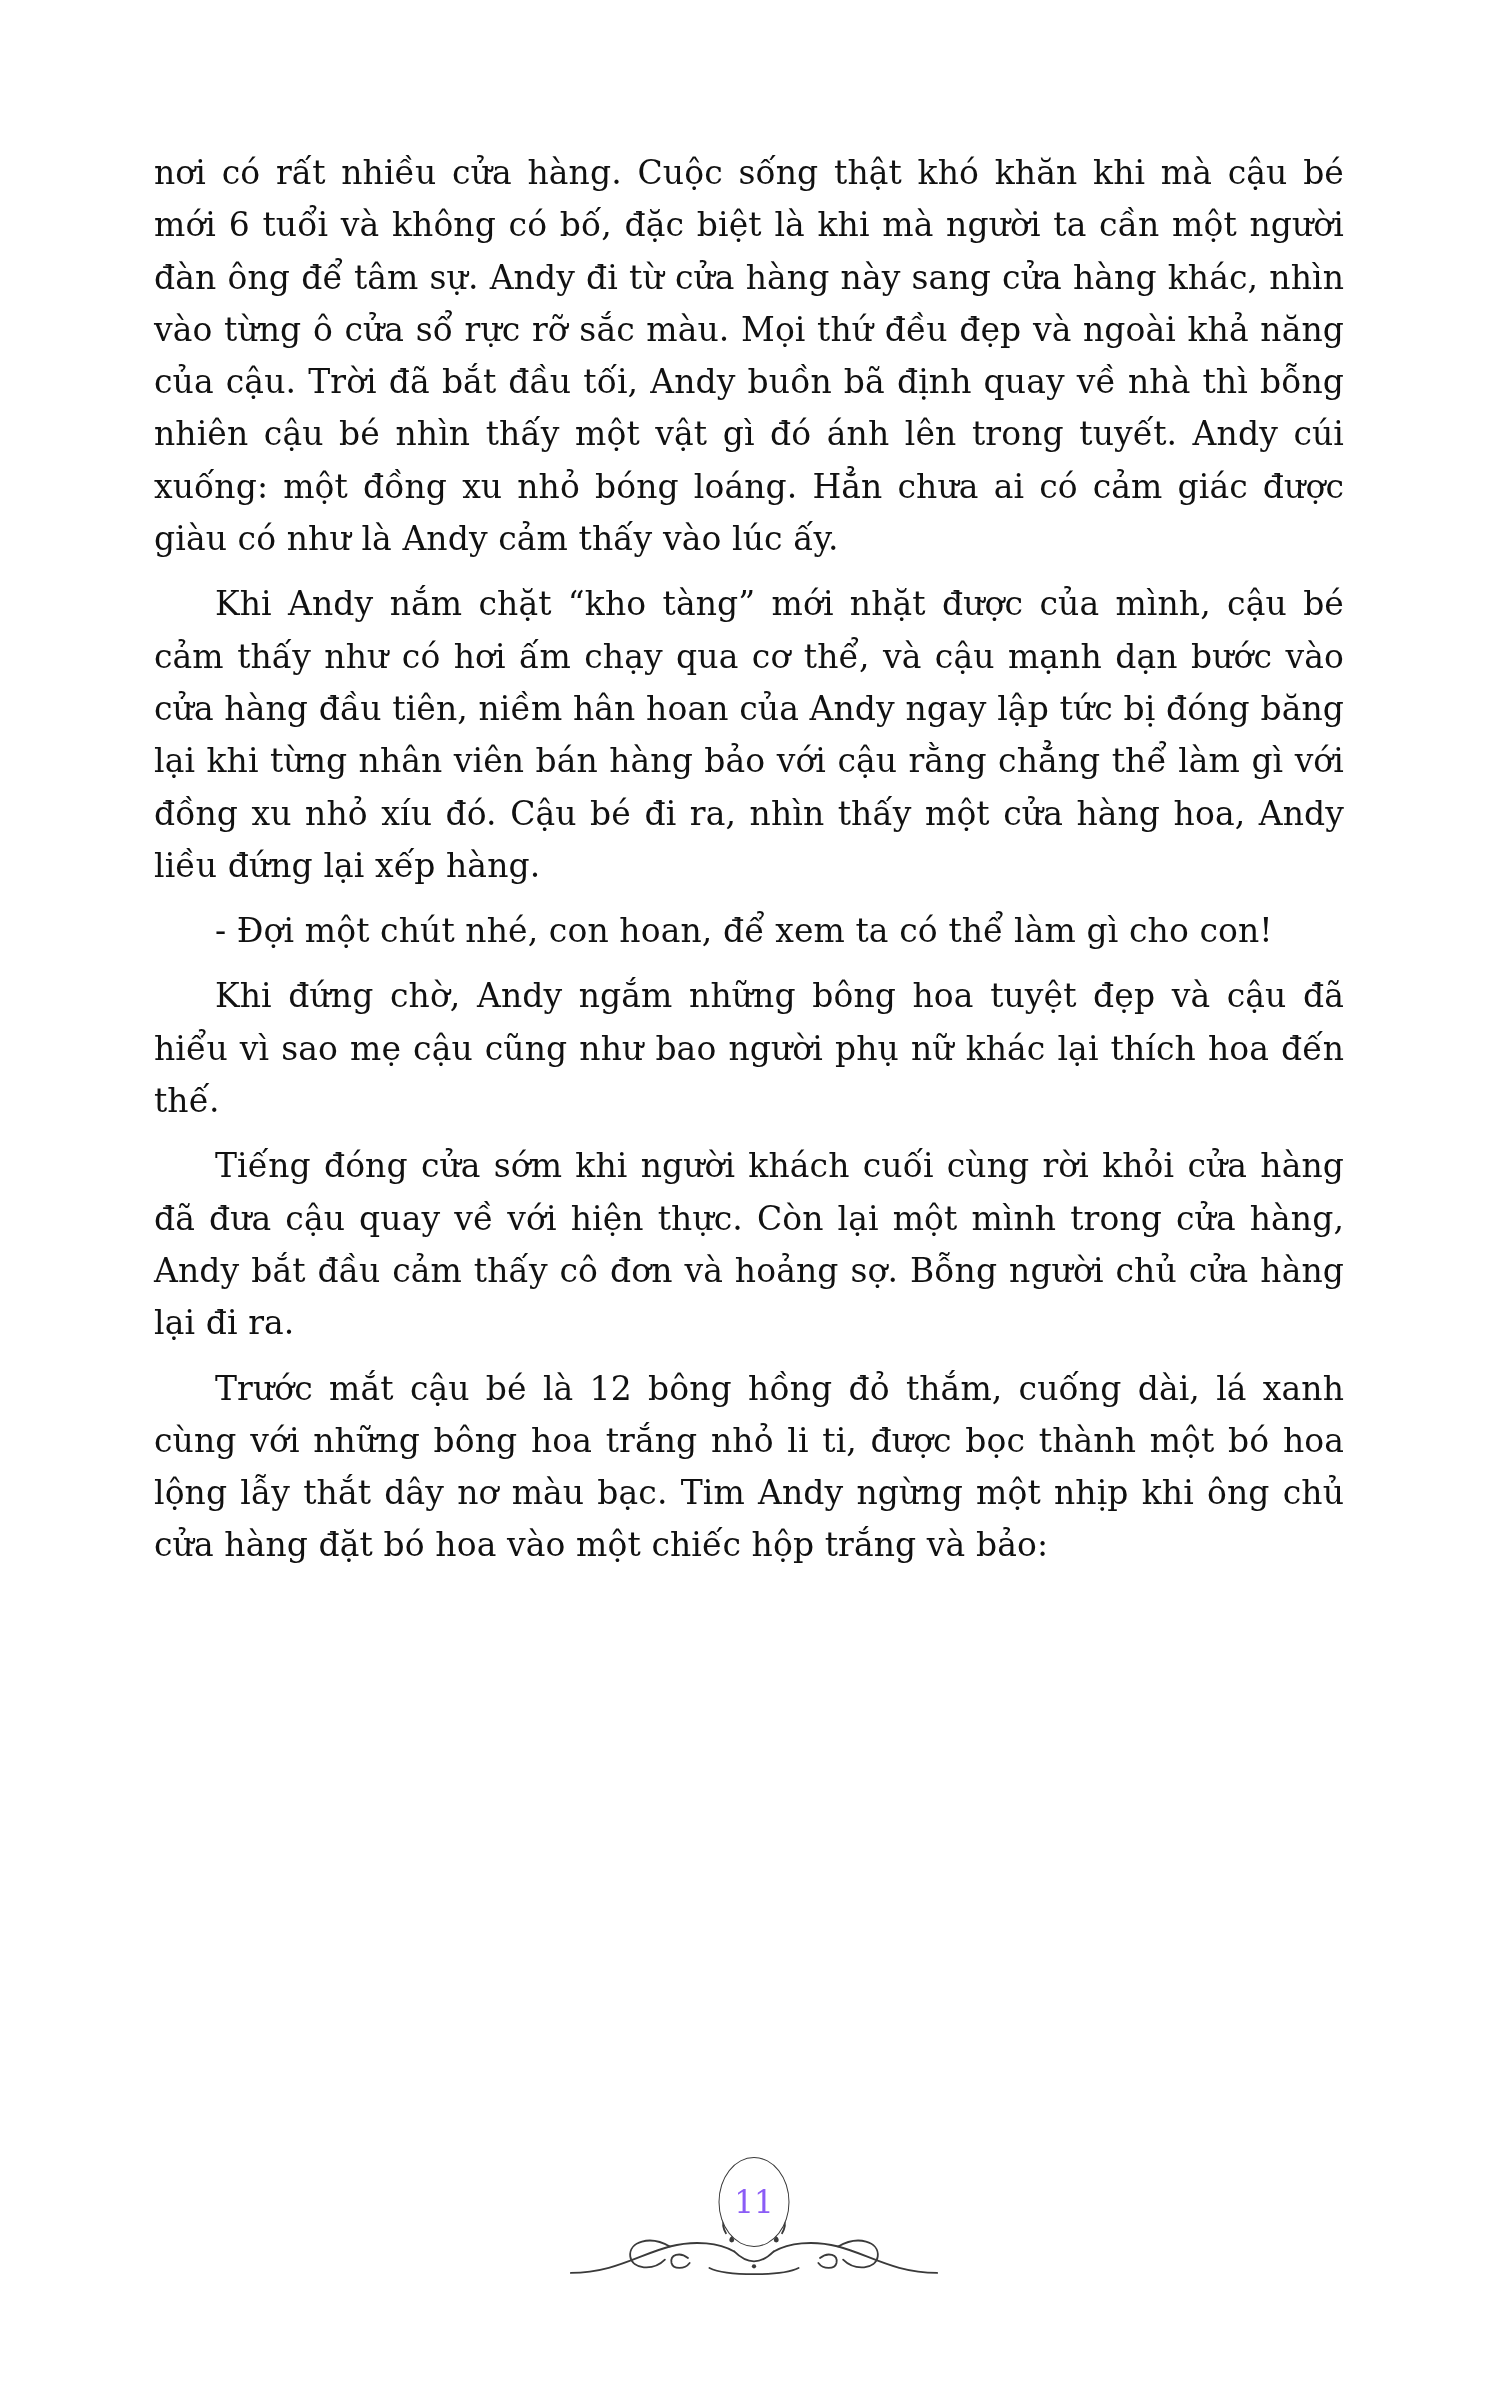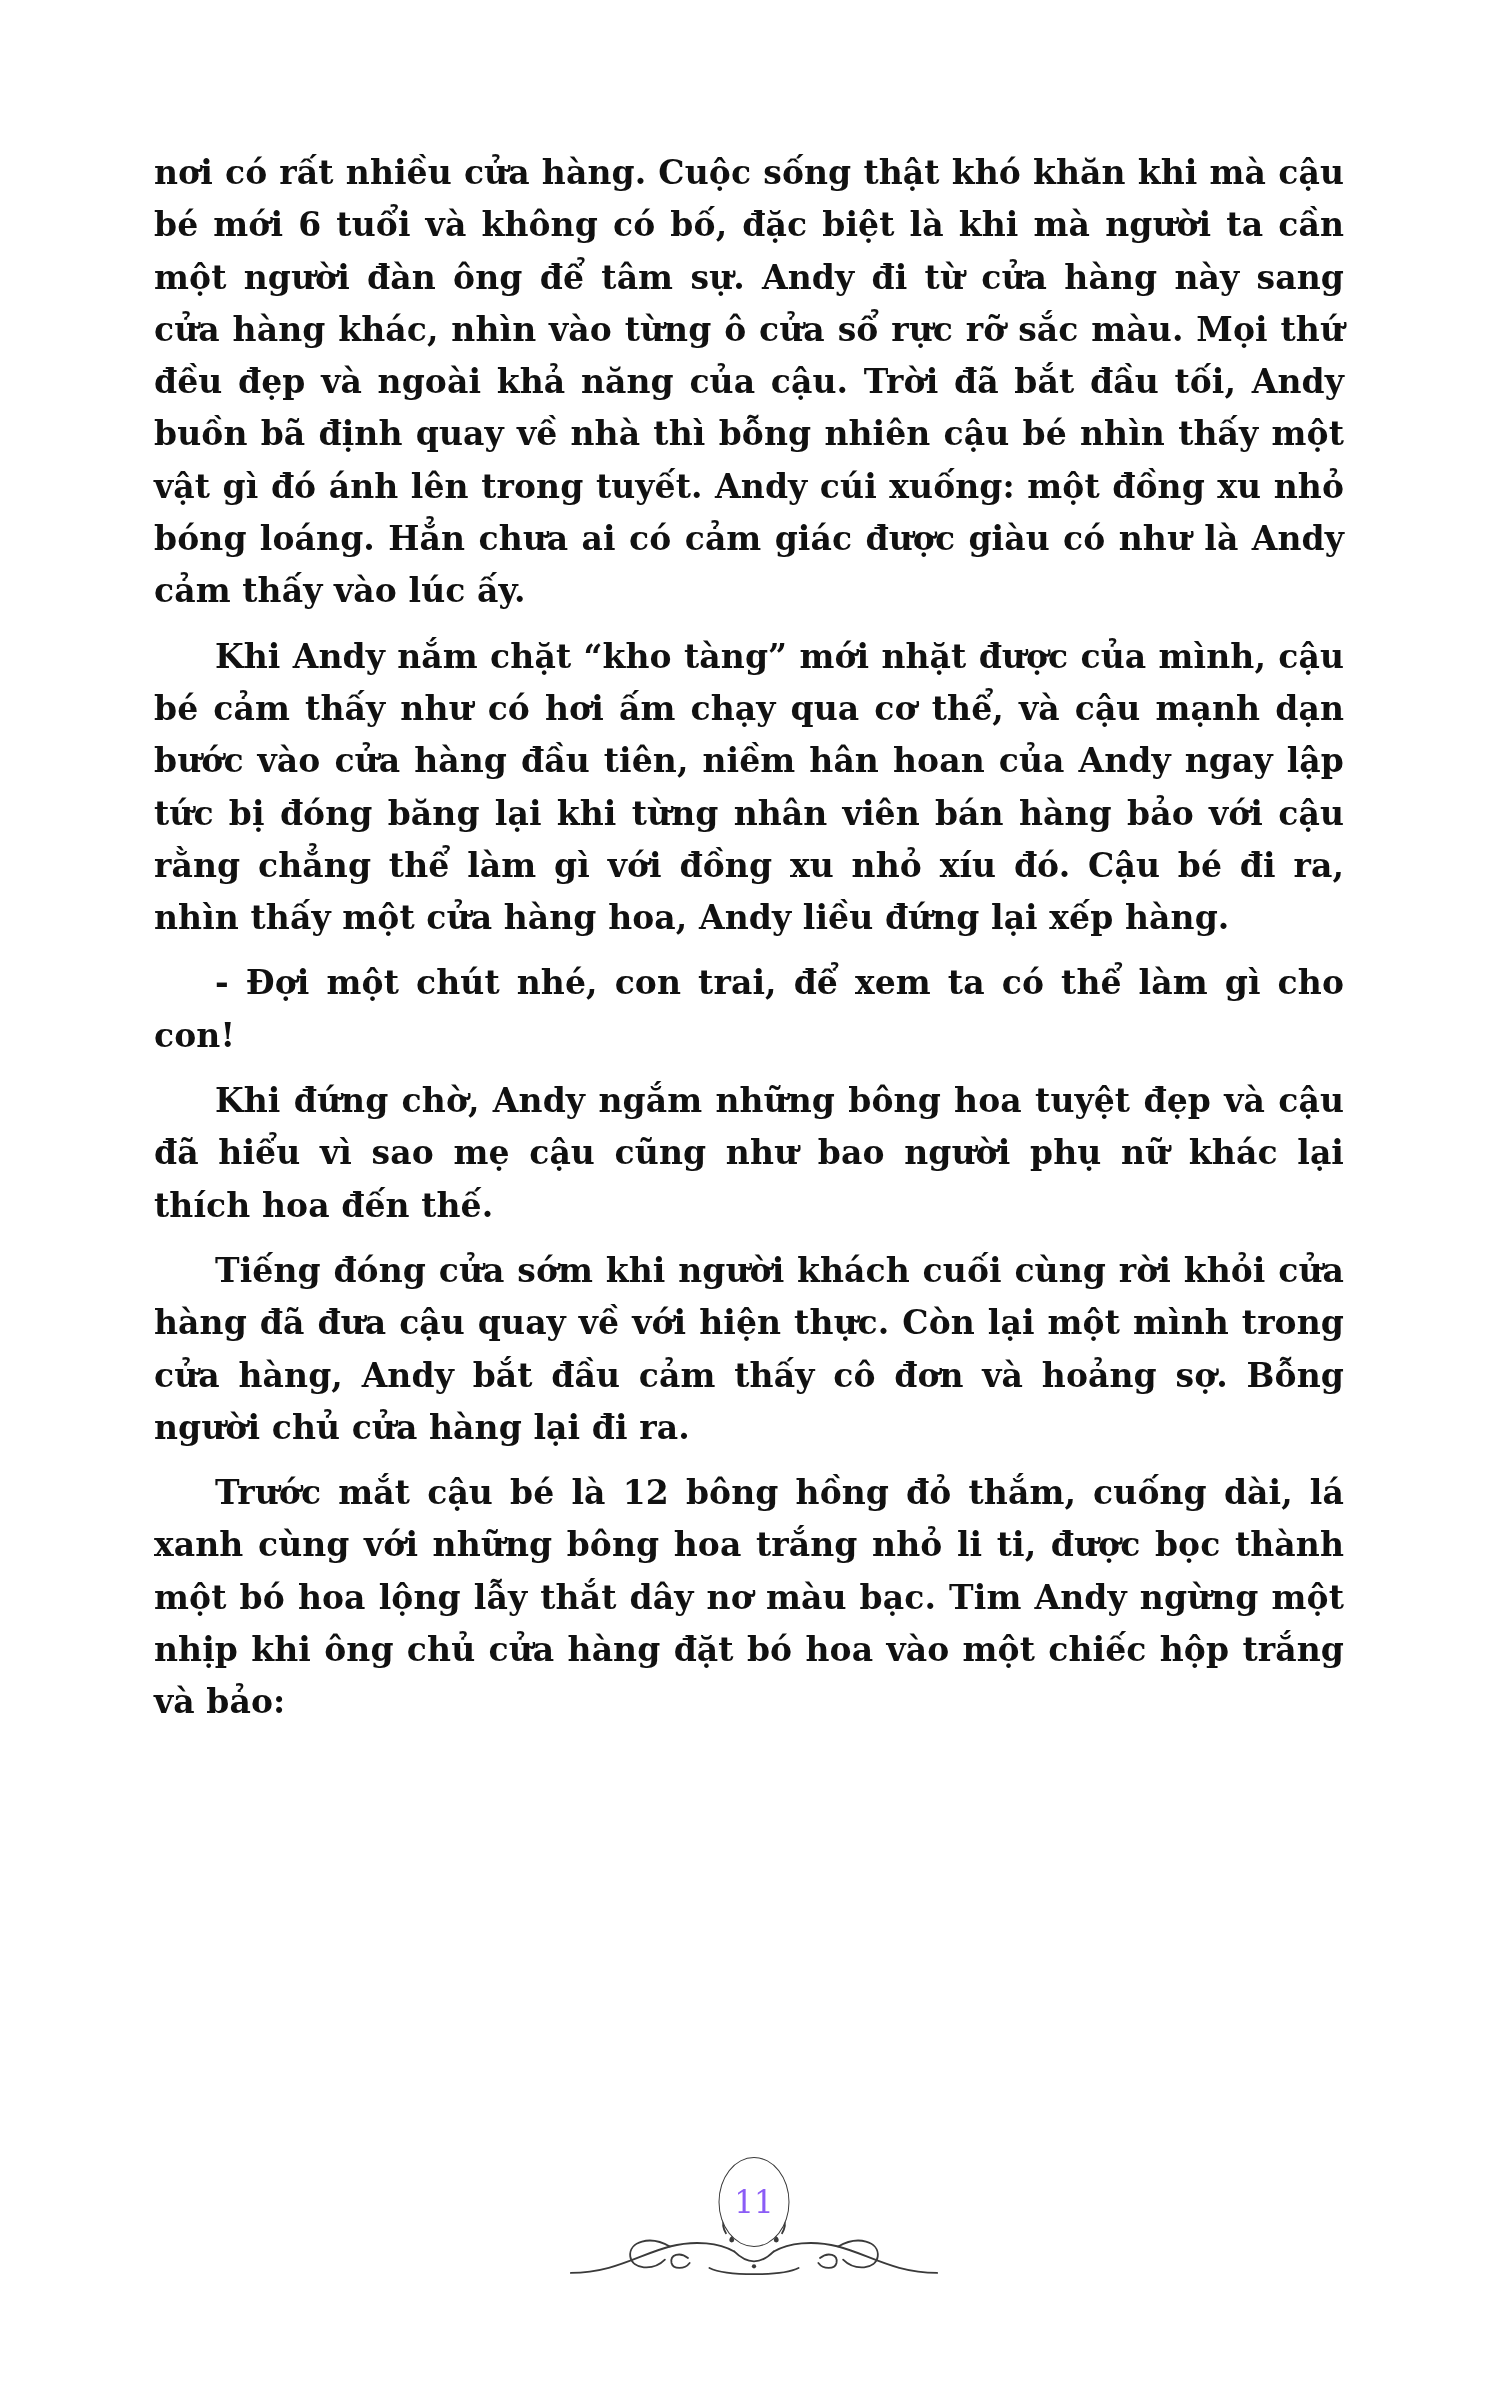--- a/index.html
+++ b/index.html
@@ -14,21 +14,20 @@
     background: #ffffff;
     box-sizing: border-box;
     font-family: "DejaVu Serif", "Liberation Serif", serif;
     overflow: hidden;
   }
   .text-column {
     position: absolute;
     left: 154px;
     top: 147px;
     width: 1190px;
-    font-weight: bold;
   }
   p.para {
     margin: 0;
     font-size: 33px;
     line-height: 1.585;
     text-align: justify;
     text-justify: inter-word;
     color: #111111;
     letter-spacing: 0.1px;
   }
@@ -77,21 +76,21 @@
   }
 </style>
 </head>
 <body>
 
 <div class="page">
 
   <div class="text-column">
     <p class="para last-line-left">nơi có rất nhiều cửa hàng. Cuộc sống thật khó khăn khi mà cậu bé mới 6 tuổi và không có bố, đặc biệt là khi mà người ta cần một người đàn ông để tâm sự. Andy đi từ cửa hàng này sang cửa hàng khác, nhìn vào từng ô cửa sổ rực rỡ sắc màu. Mọi thứ đều đẹp và ngoài khả năng của cậu. Trời đã bắt đầu tối, Andy buồn bã định quay về nhà thì bỗng nhiên cậu bé nhìn thấy một vật gì đó ánh lên trong tuyết. Andy cúi xuống: một đồng xu nhỏ bóng loáng. Hẳn chưa ai có cảm giác được giàu có như là Andy cảm thấy vào lúc ấy.</p>
     <p class="para indent last-line-left">Khi Andy nắm chặt “kho tàng” mới nhặt được của mình, cậu bé cảm thấy như có hơi ấm chạy qua cơ thể, và cậu mạnh dạn bước vào cửa hàng đầu tiên, niềm hân hoan của Andy ngay lập tức bị đóng băng lại khi từng nhân viên bán hàng bảo với cậu rằng chẳng thể làm gì với đồng xu nhỏ xíu đó. Cậu bé đi ra, nhìn thấy một cửa hàng hoa, Andy liều đứng lại xếp hàng.</p>
-    <p class="para indent last-line-left">- Đợi một chút nhé, con trai, để xem ta có thể làm gì cho con!</p>
+    <p class="para indent last-line-left">- Đợi một chút nhé, con hoan, để xem ta có thể làm gì cho con!</p>
     <p class="para indent last-line-left">Khi đứng chờ, Andy ngắm những bông hoa tuyệt đẹp và cậu đã hiểu vì sao mẹ cậu cũng như bao người phụ nữ khác lại thích hoa đến thế.</p>
     <p class="para indent last-line-left">Tiếng đóng cửa sớm khi người khách cuối cùng rời khỏi cửa hàng đã đưa cậu quay về với hiện thực. Còn lại một mình trong cửa hàng, Andy bắt đầu cảm thấy cô đơn và hoảng sợ. Bỗng người chủ cửa hàng lại đi ra.</p>
     <p class="para indent last-line-left">Trước mắt cậu bé là 12 bông hồng đỏ thắm, cuống dài, lá xanh cùng với những bông hoa trắng nhỏ li ti, được bọc thành một bó hoa lộng lẫy thắt dây nơ màu bạc. Tim Andy ngừng một nhịp khi ông chủ cửa hàng đặt bó hoa vào một chiếc hộp trắng và bảo:</p>
   </div>
 
   <div class="footer">
     <svg class="ornament" viewBox="0 0 460 120">
       <g fill="none" stroke="#3a3a3a" stroke-width="2.2" stroke-linecap="round">
         <path d="M8 92 C 60 92, 90 70, 128 60 C 160 52, 188 56, 206 66"></path>
         <path d="M452 92 C 400 92, 370 70, 332 60 C 300 52, 272 56, 254 66"></path>

